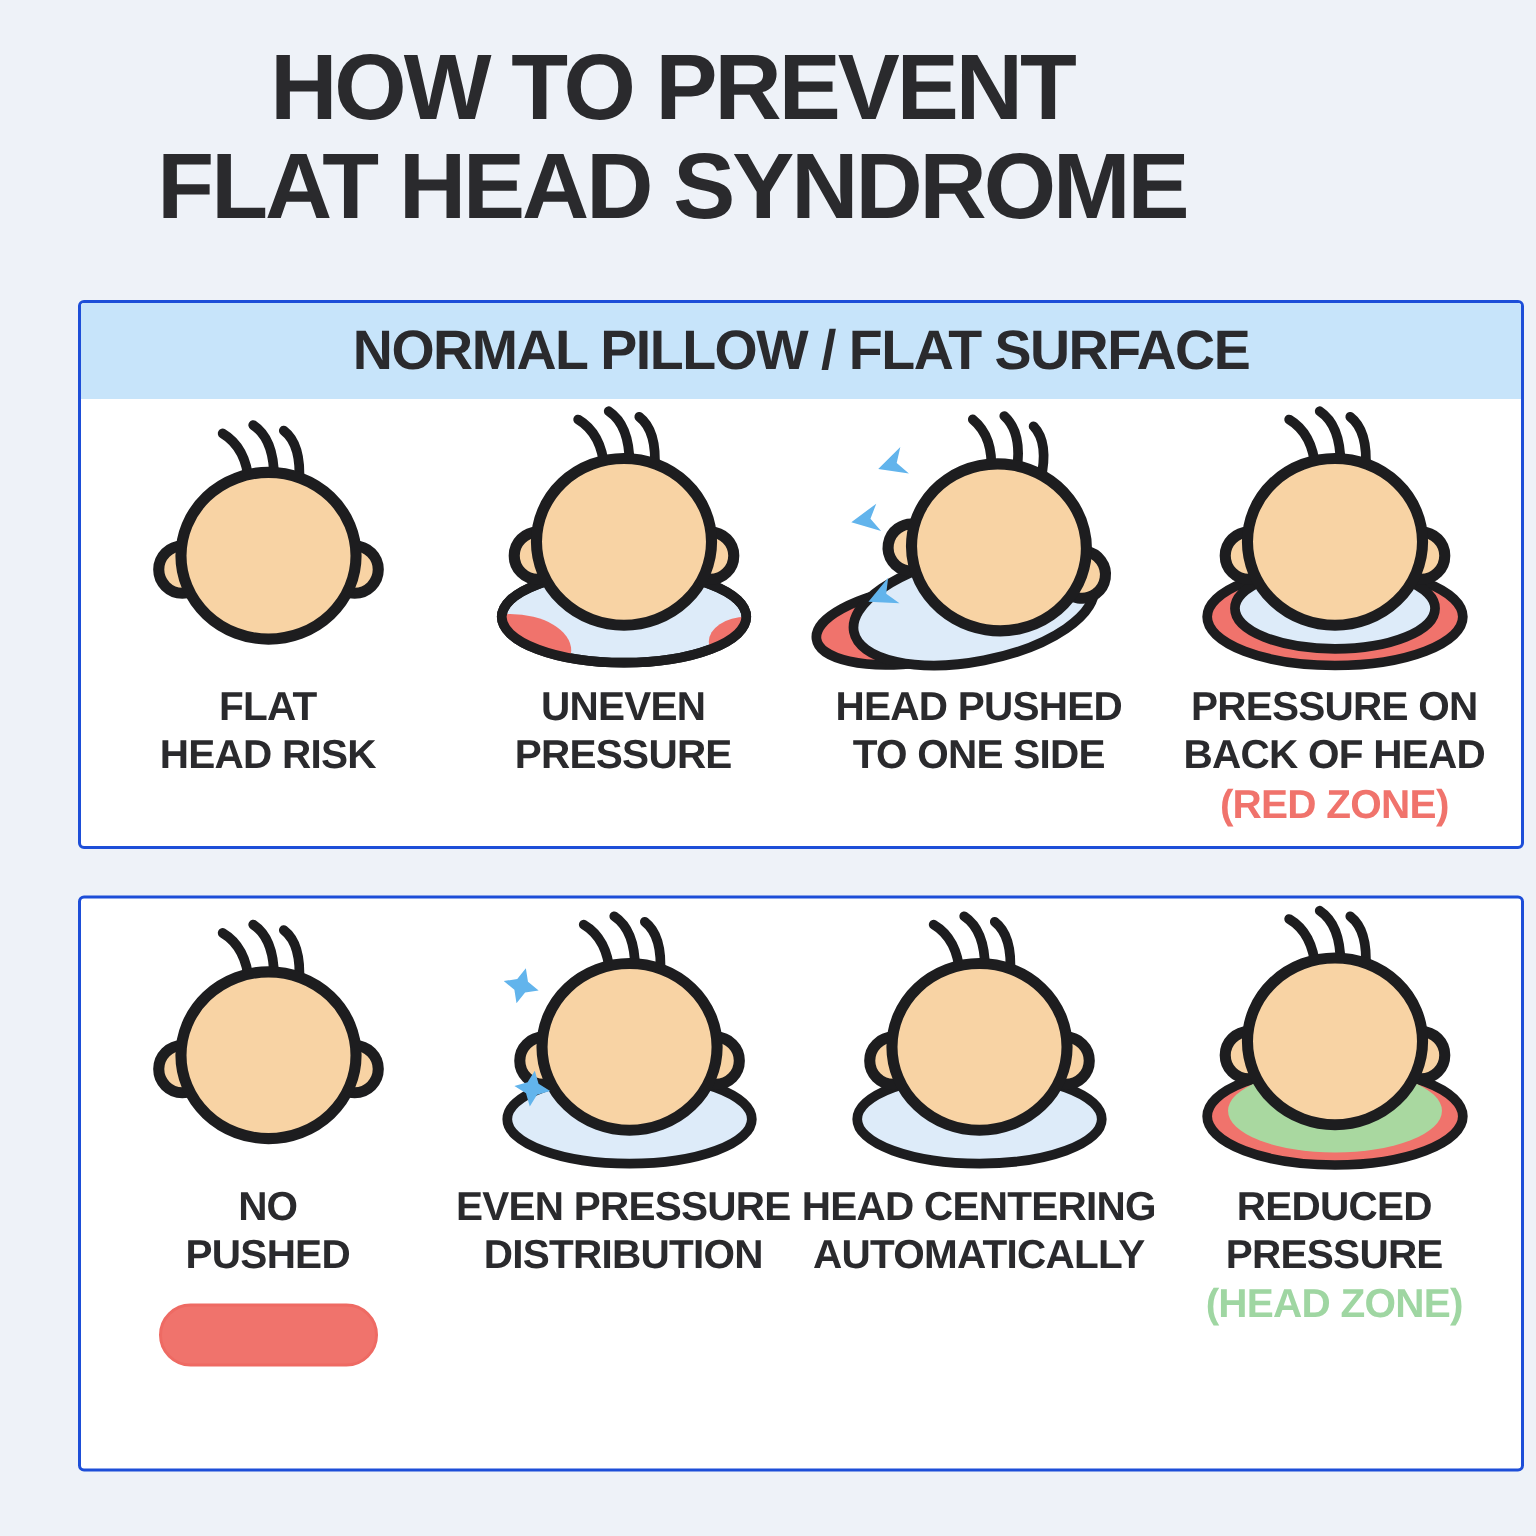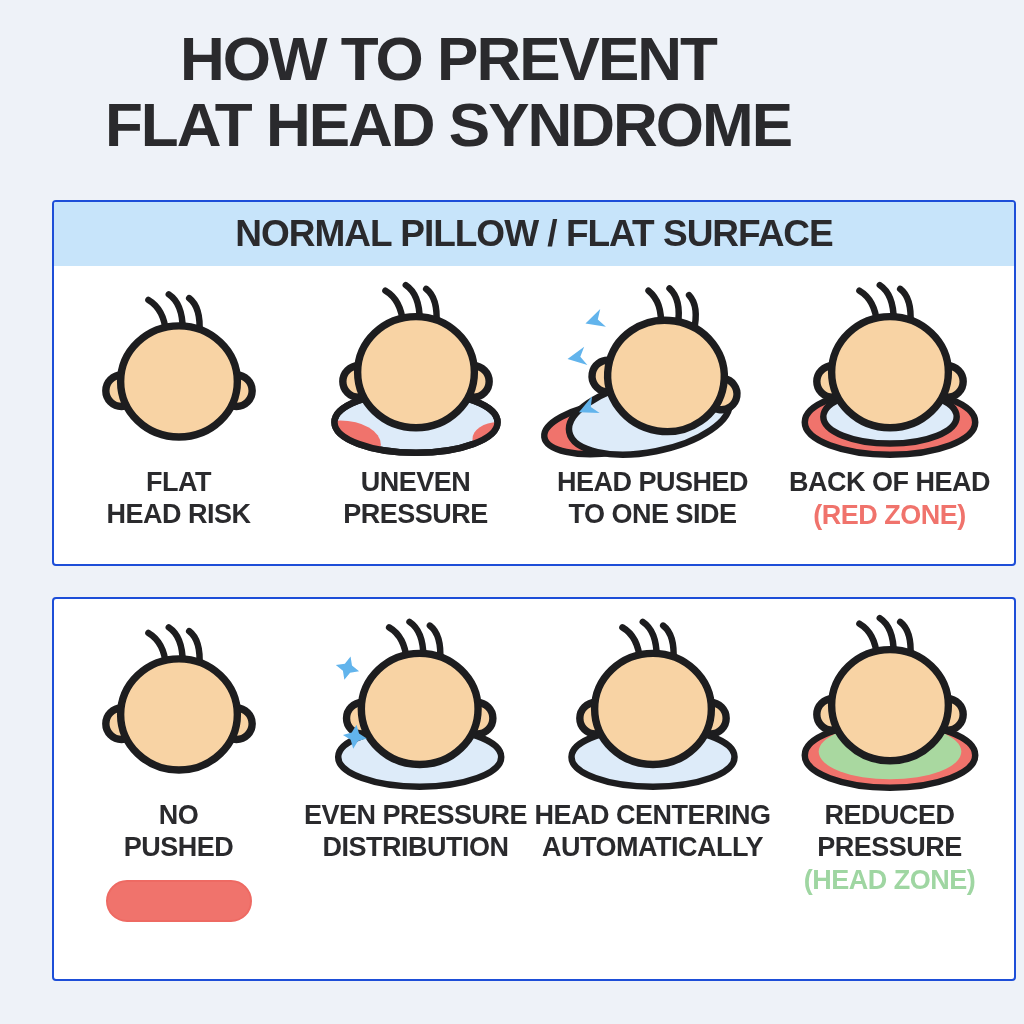--- a/index.html
+++ b/index.html
@@ -39,21 +39,21 @@
     display:flex;align-items:center;justify-content:center;
     font-weight:800;
     font-size:37px;
     letter-spacing:-1px;
     color:#2a2a2d;
   }
 
   .panel-body{
     display:grid;
     grid-template-columns:repeat(4,1fr);
-    padding:21px 6px 0 6px;
+    padding:10px 6px 0 6px;
   }
   .cell{
     display:flex;flex-direction:column;align-items:center;
   }
   .illus{width:204px;height:176px;}
   .illus svg{display:block;width:204px;height:176px;overflow:visible;}
 
   .label{
     margin-top:4px;
     text-align:center;
@@ -168,20 +168,21 @@
 
       <div class="cell">
         <div class="illus">
           <svg viewBox="0 0 220 190">
             <ellipse class="pillow-red" cx="110" cy="146" rx="92" ry="35"></ellipse>
             <ellipse class="pillow" cx="110" cy="140" rx="72" ry="29"></ellipse>
             <use href="#baby-head" transform="translate(110,92)"></use>
           </svg>
         </div>
         <div class="label">
+          <span class="line">PRESSURE ON</span>
           <span class="line">BACK OF HEAD</span>
           <span class="note note-red">(RED ZONE)</span>
         </div>
       </div>
 
     </div>
   </div>
 
   <div class="panel panel-2">
     <div class="panel-body">

